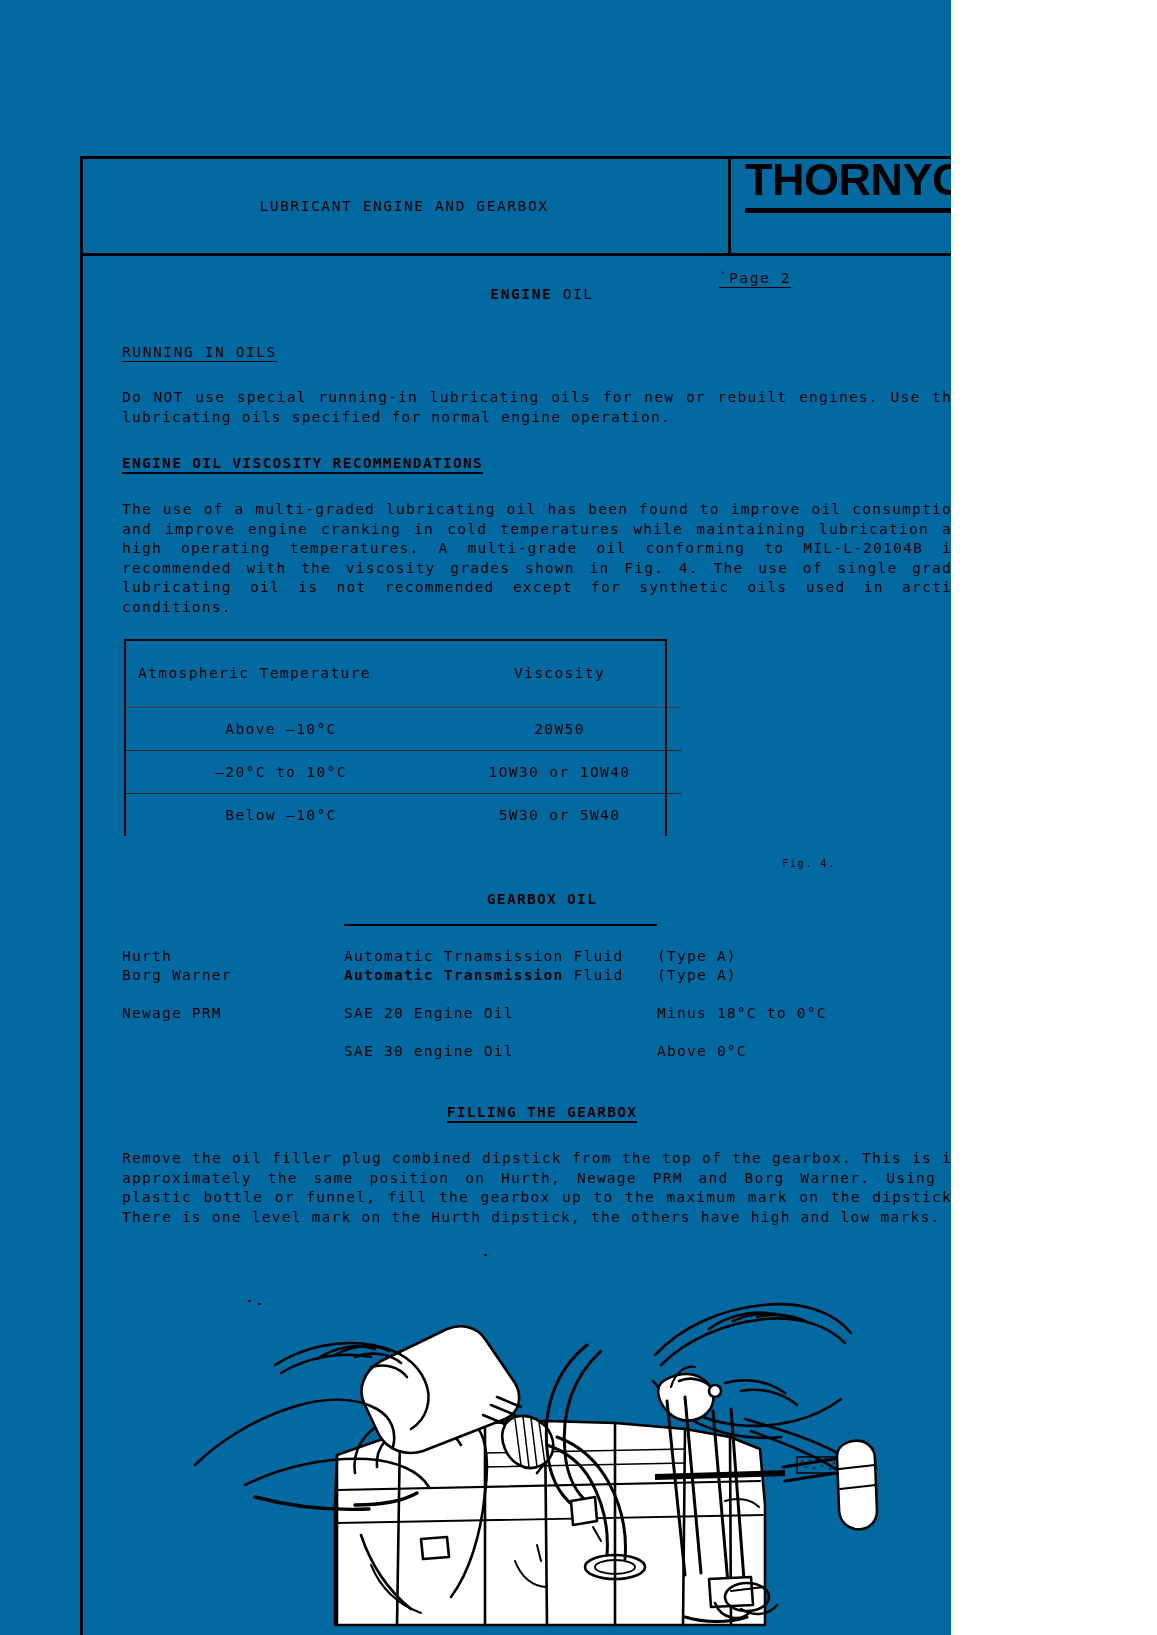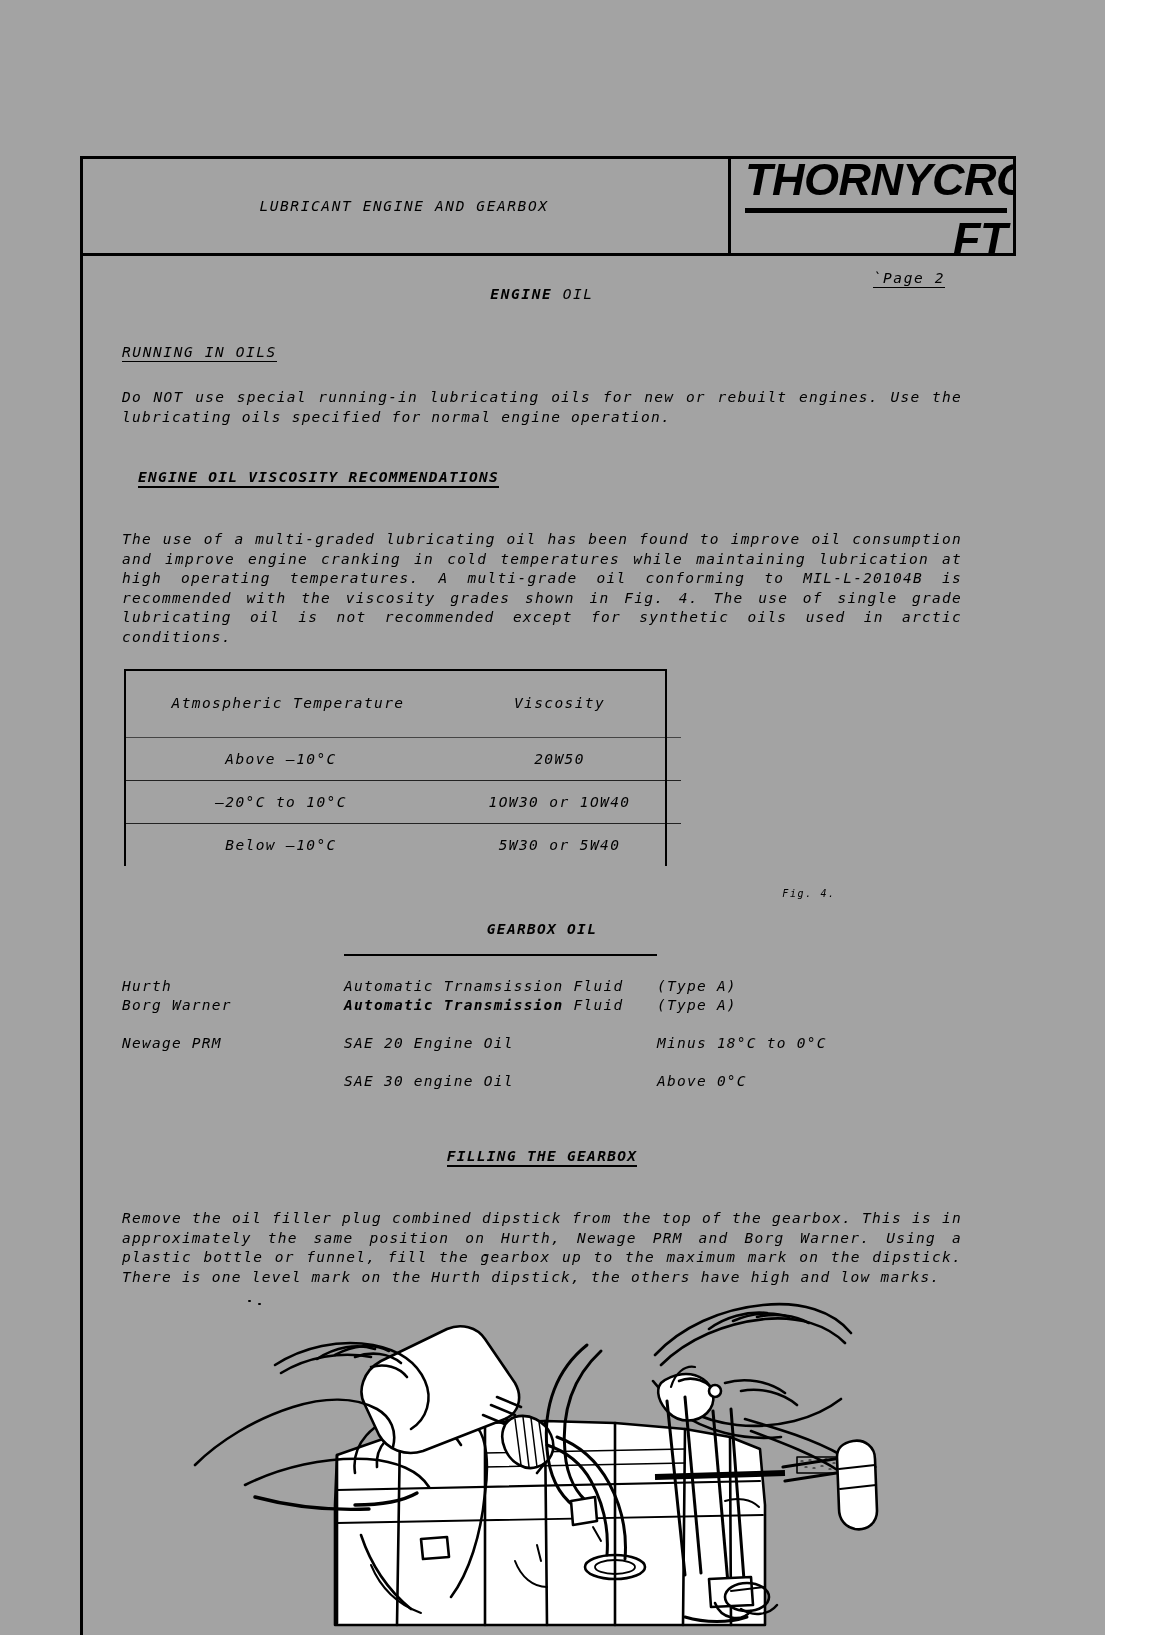--- a/index.html
+++ b/index.html
@@ -6,25 +6,24 @@
     margin: 0;
     padding: 0;
     background: #ffffff;
   }
   body {
     font-family: "DejaVu Sans Mono", "Liberation Mono", monospace;
     color: #000000;
   }
   #page {
     position: relative;
-    width: 1105px;
+    width: 951px;
     height: 1635px;
-    background: #a3a3a3;
+    background: #0369a1;
     overflow: hidden;
-    font-style: italic;
   }
 
   
   .frame-left {
     position: absolute;
     left: 80px;
     top: 156px;
     width: 3px;
     height: 1479px;
     background: #000;
@@ -137,21 +136,21 @@
     margin: 0 0 18px 0;
     white-space: nowrap;
   }
   .heading {
     font-size: 14.5px;
     letter-spacing: 1.3px;
     font-weight: bold;
     display: inline-block;
     border-bottom: 2px solid #000;
     padding-bottom: 1px;
-    margin: 16px;
+    margin: 0;
   }
   .heading-plain {
     font-size: 14.5px;
     letter-spacing: 1.6px;
     display: inline-block;
     border-bottom: 1.5px solid #000;
     padding-bottom: 1px;
     margin: 0;
   }
   .para {
@@ -175,21 +174,20 @@
   .visc-table {
     border-collapse: collapse;
     width: 543px;
     table-layout: fixed;
   }
   .visc-table td {
     font-size: 14.5px;
     letter-spacing: 1.4px;
     padding: 0;
     vertical-align: middle;
-    text-align: center;
   }
   .visc-table .col-a { width: 300px; }
   .visc-table .col-b { width: 243px; }
 
   .vt-head td {
     height: 68px;
     padding-left: 14px;
     border-bottom: 1.5px solid #444;
   }
   .vt-head td.col-b { padding-left: 0; text-align: center; }

